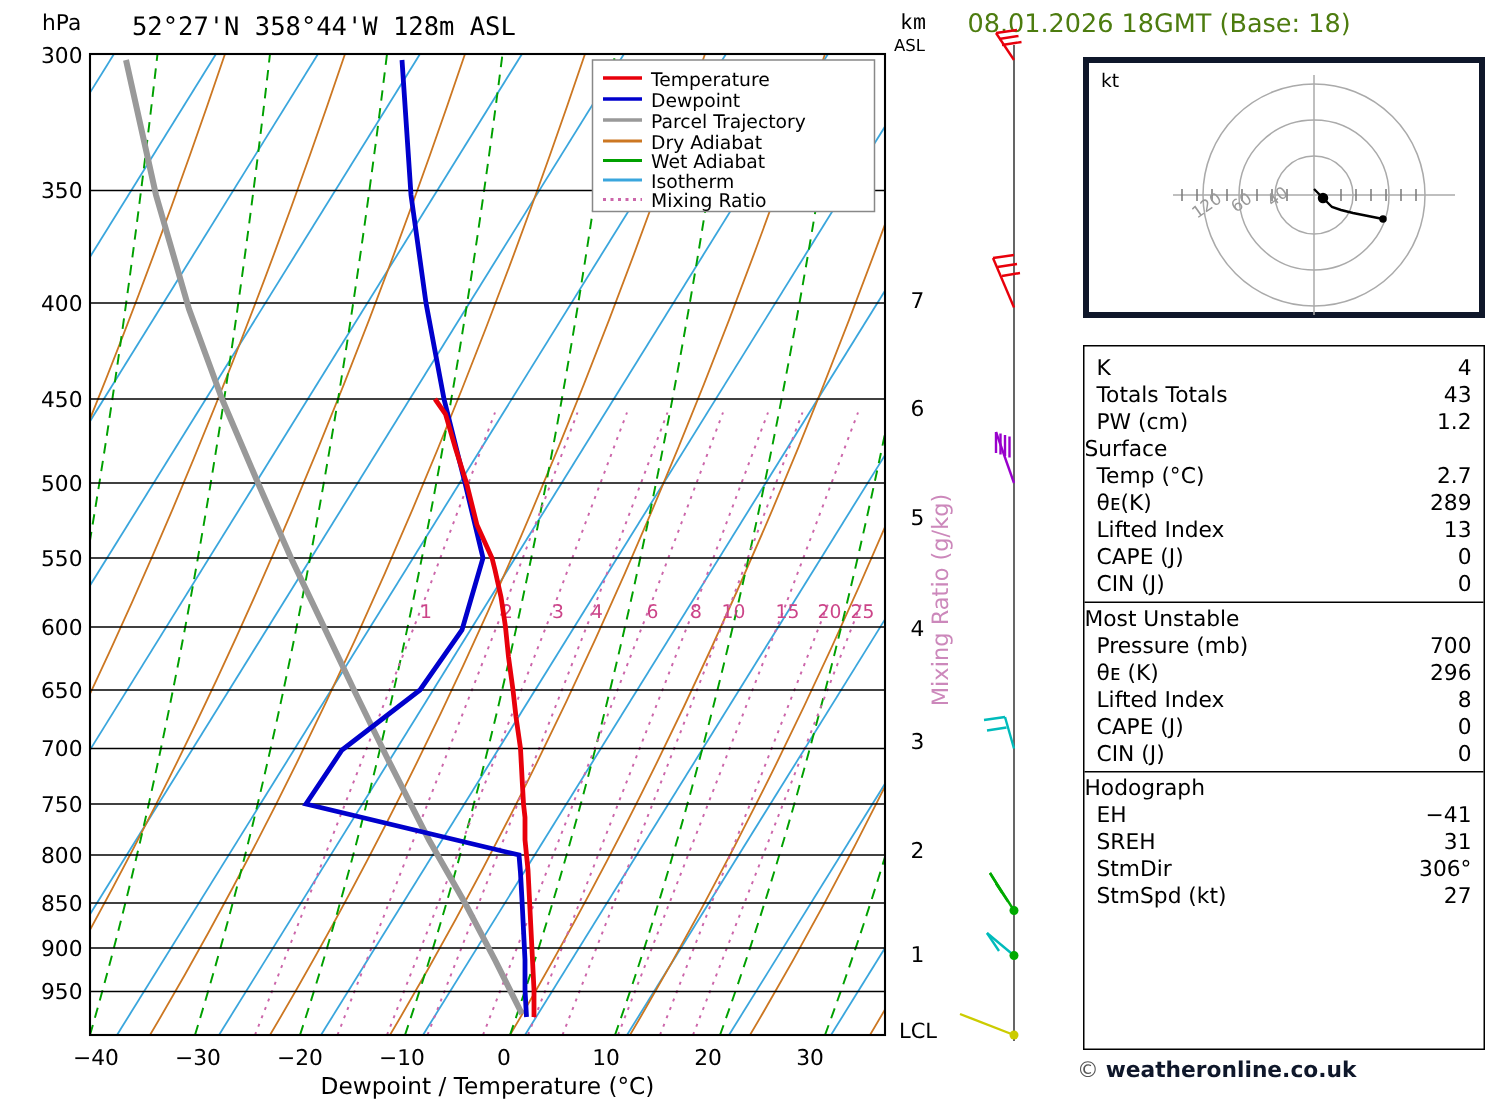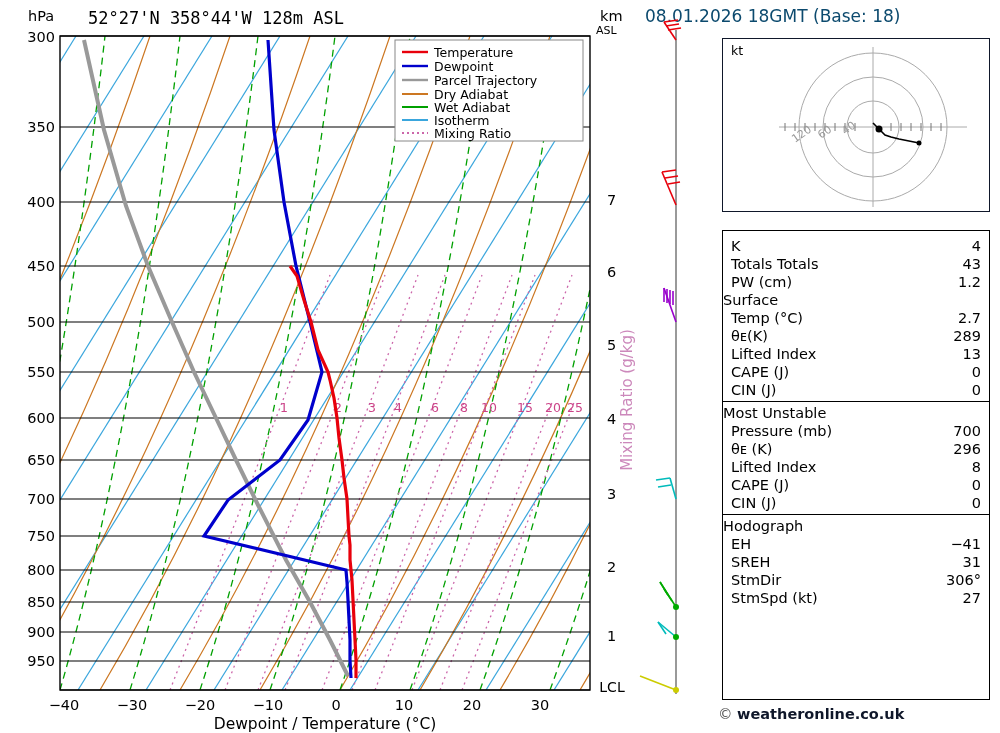--- a/index.html
+++ b/index.html
@@ -6,33 +6,33 @@
   body{width:1000px;height:733px;position:relative;font-family:"DejaVu Sans",sans-serif;overflow:hidden;}
   .abs{position:absolute;}
   svg{display:block;}
   text{font-family:"DejaVu Sans",sans-serif;}
   #stats{position:absolute;left:722px;top:230px;width:268px;height:470px;border:1px solid #000;box-sizing:border-box;
          font-family:"DejaVu Sans",sans-serif;font-size:14.5px;color:#000;}
   #stats .row{display:flex;justify-content:space-between;padding:1px 8px 1px 8px;}
   #stats .row span:first-child{white-space:pre;}
   #stats .sect{text-align:left;padding:1px 0 1px 0;}
   #stats .hr{border-top:1px solid #000;margin:2px 0 2px 0;}
-  #hodo{position:absolute;left:722px;top:38px;width:268px;height:174px;border:1px solid #0f172a;box-sizing:border-box;background:#fff;}
-  #title-date{position:absolute;left:645px;top:6px;font-size:17px;color:#0c4a6e;font-family:"DejaVu Sans",sans-serif;}
+  #hodo{position:absolute;left:722px;top:38px;width:268px;height:174px;border:4px solid #0f172a;box-sizing:border-box;background:#fff;}
+  #title-date{position:absolute;left:645px;top:6px;font-size:17px;color:#4d7c0f;font-family:"DejaVu Sans",sans-serif;}
   #title-main{position:absolute;left:88px;top:8px;font-size:17px;color:#000;font-family:"DejaVu Sans Mono",monospace;}
   #credit{position:absolute;left:718px;top:706px;font-size:14.5px;color:#555;}
   #credit b{color:#0f172a;}
 </style>
 </head>
 <body>
 
 <div id="title-main">52°27'N 358°44'W 128m ASL</div>
 <div id="title-date">08.01.2026 18GMT (Base: 18)</div>
 <div class="abs" style="left:28px;top:8px;font-size:14.5px;">hPa</div>
-<div class="abs" style="left:600px;top:8px;font-size:14.5px;">km</div>
+<div class="abs" style="left:600px;top:8px;font-size:14.5px;font-family:Liberation Mono, monospace;">km</div>
 <div class="abs" style="left:596px;top:24px;font-size:11px;">ASL</div>
 
 <svg class="abs" id="skewt" width="700" height="733" style="left:0;top:0">
   <defs>
     <clipPath id="plotclip">
         <rect x="60" y="36" width="530" height="654"></rect>
       </clipPath>
   </defs>
 
   <rect x="60" y="36" width="530" height="654" fill="#ffffff" stroke="none"></rect>

